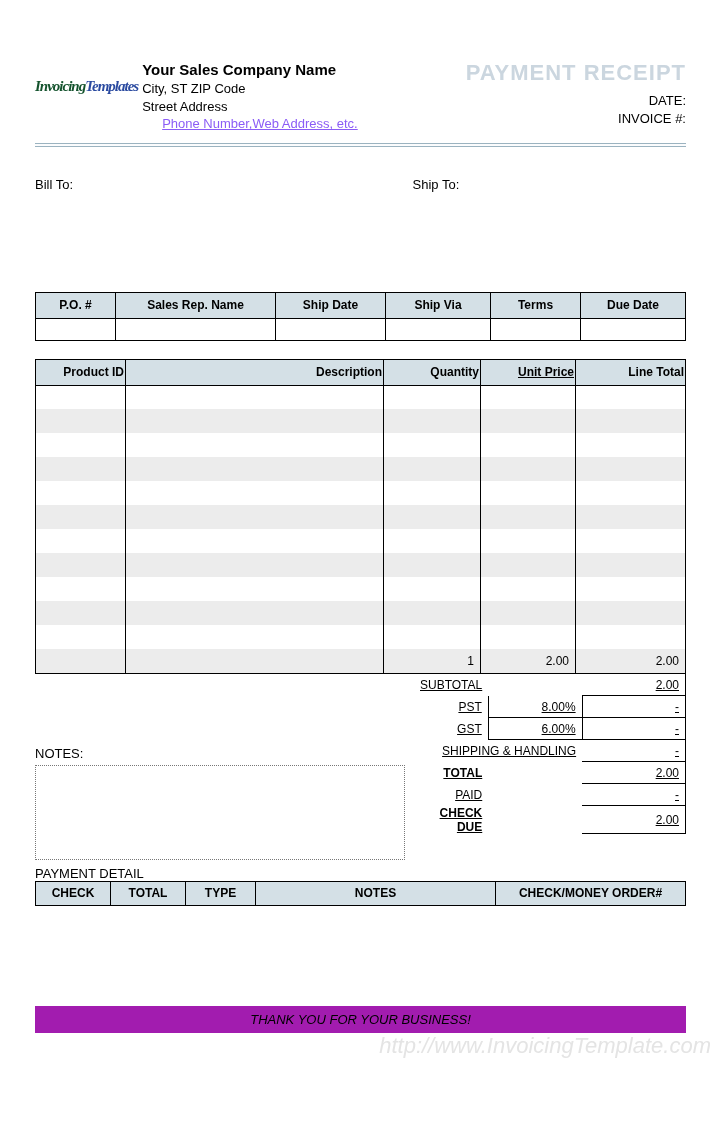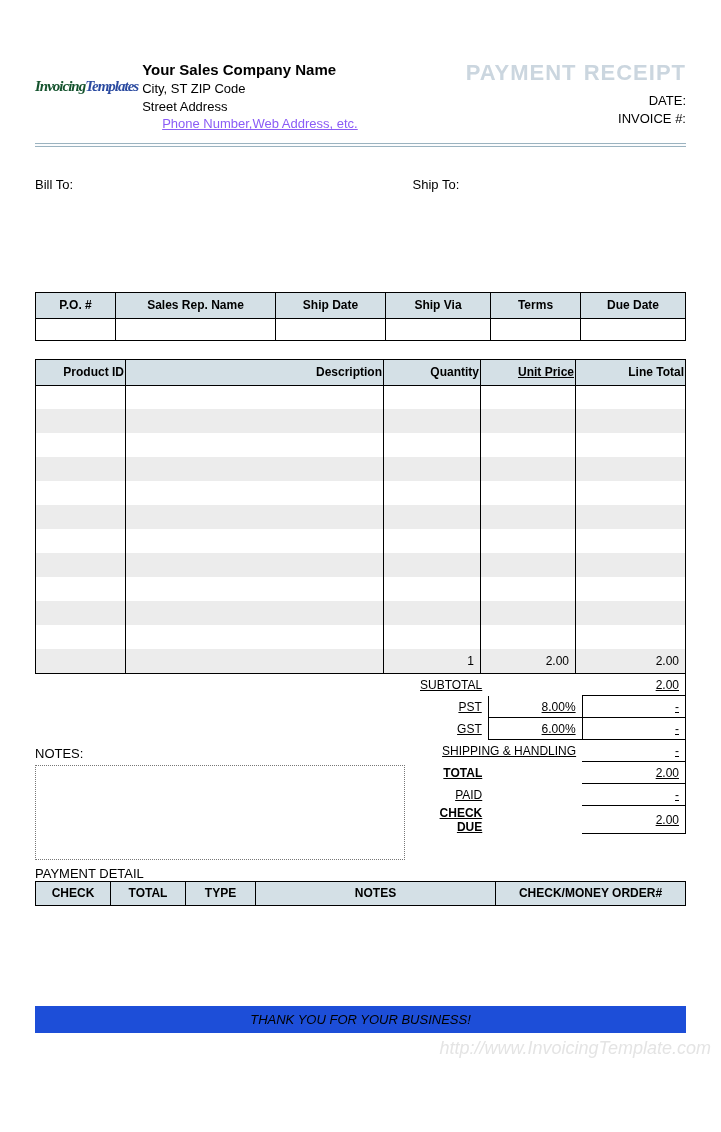--- a/index.html
+++ b/index.html
@@ -143,32 +143,32 @@
   .pay-table th {
     border: 1px solid #000;
     background: #d4e0e6;
     font-weight: bold;
     font-size: 12px;
     text-align: center;
     height: 24px;
   }
   .thanks-bar {
     margin-top: 100px;
-    background: #1d4ed8;
+    background: #a21caf;
     text-align: center;
     font-style: italic;
     font-size: 13px;
     padding: 6px 0;
   }
   .watermark {
     position: absolute;
     right: 10px;
     bottom: 4px;
     color: #e4e4e4;
-    font-size: 18px;
+    font-size: 22px;
     font-style: italic;
   }
   .page-wrap { position: relative; width:721px; }
 </style>
 </head>
 <body>
 
 <div class="page-wrap">
 <div class="page">
 

